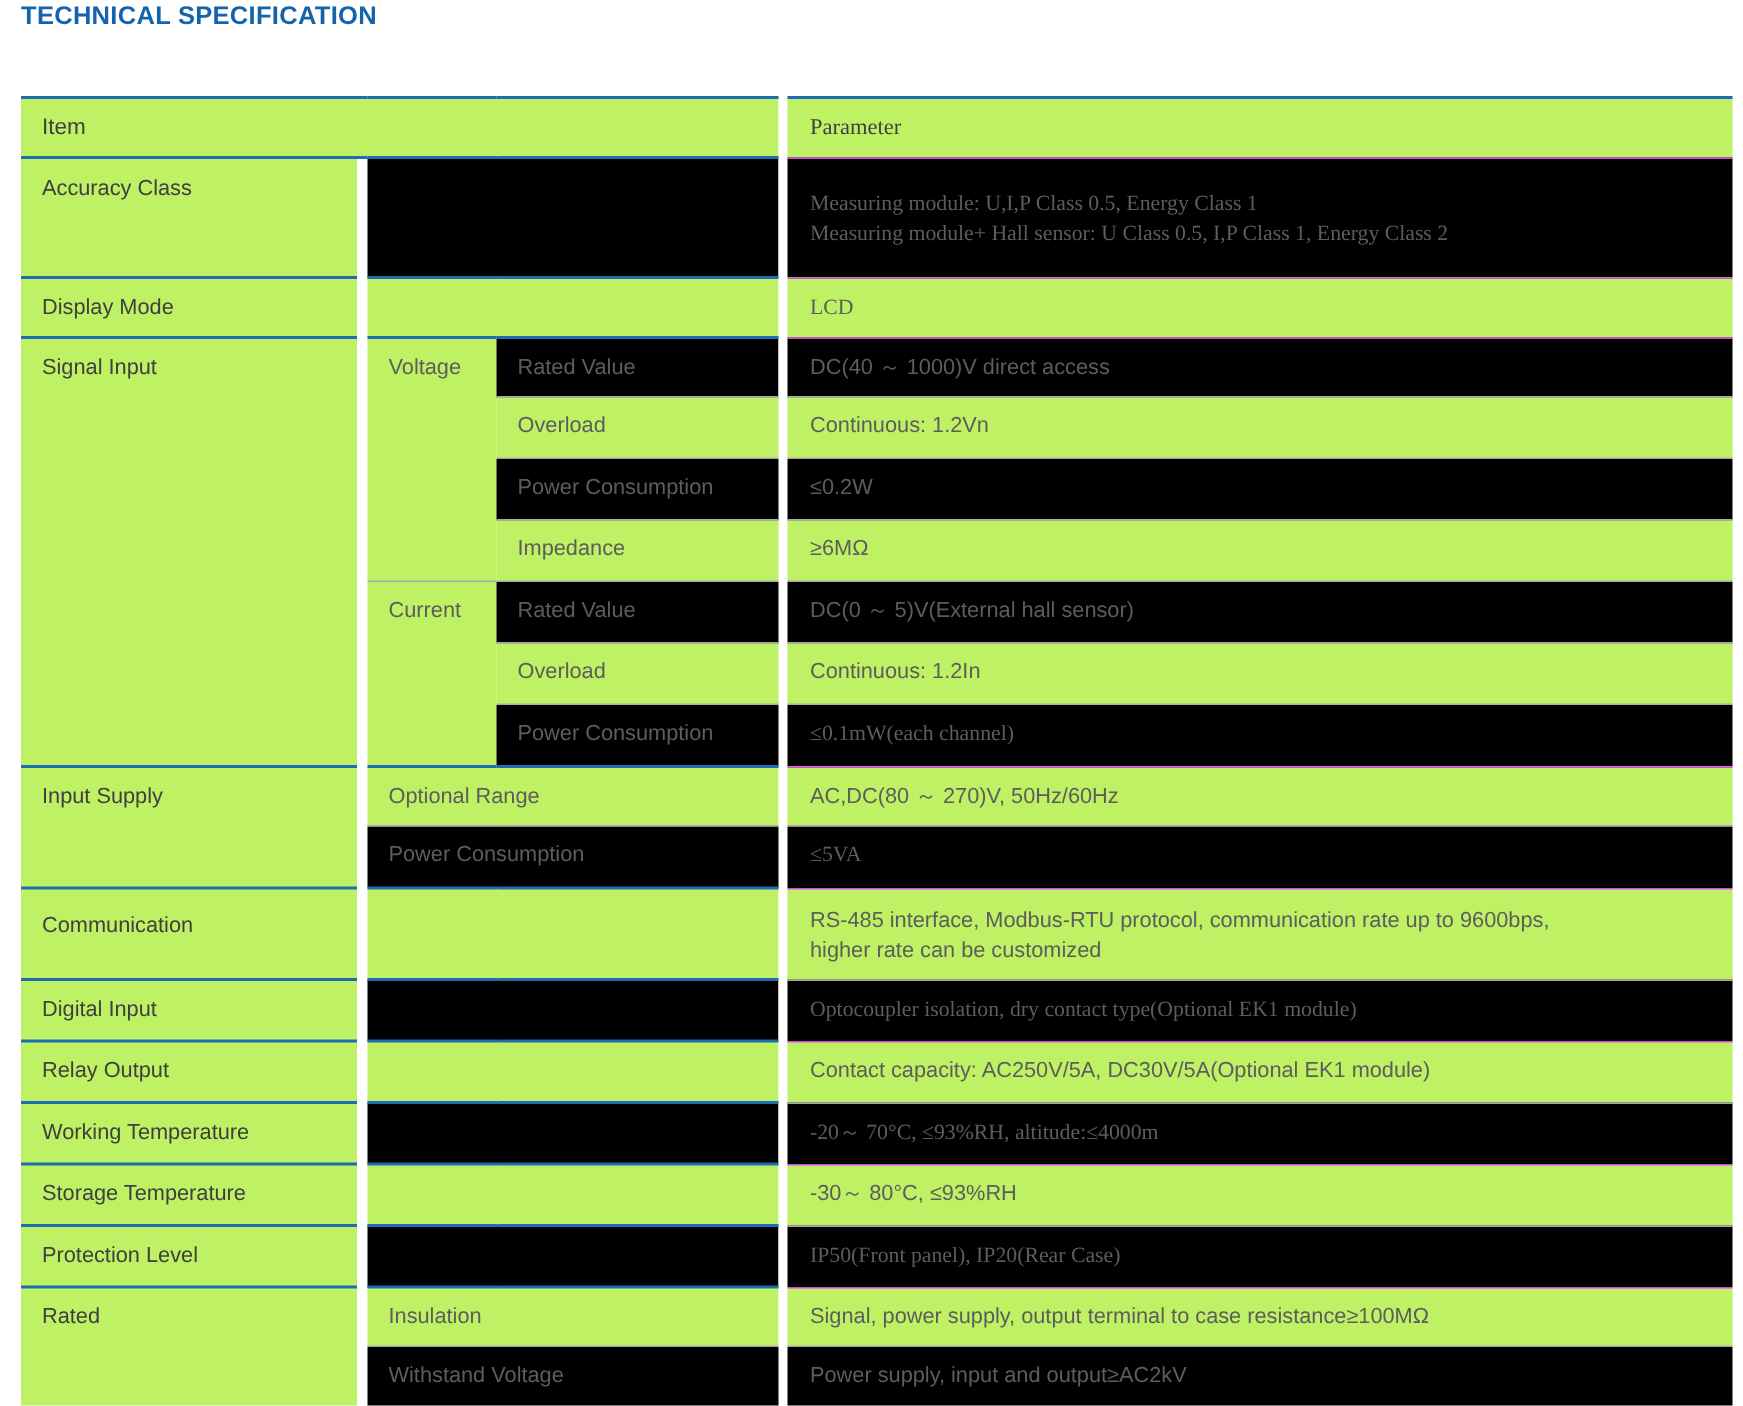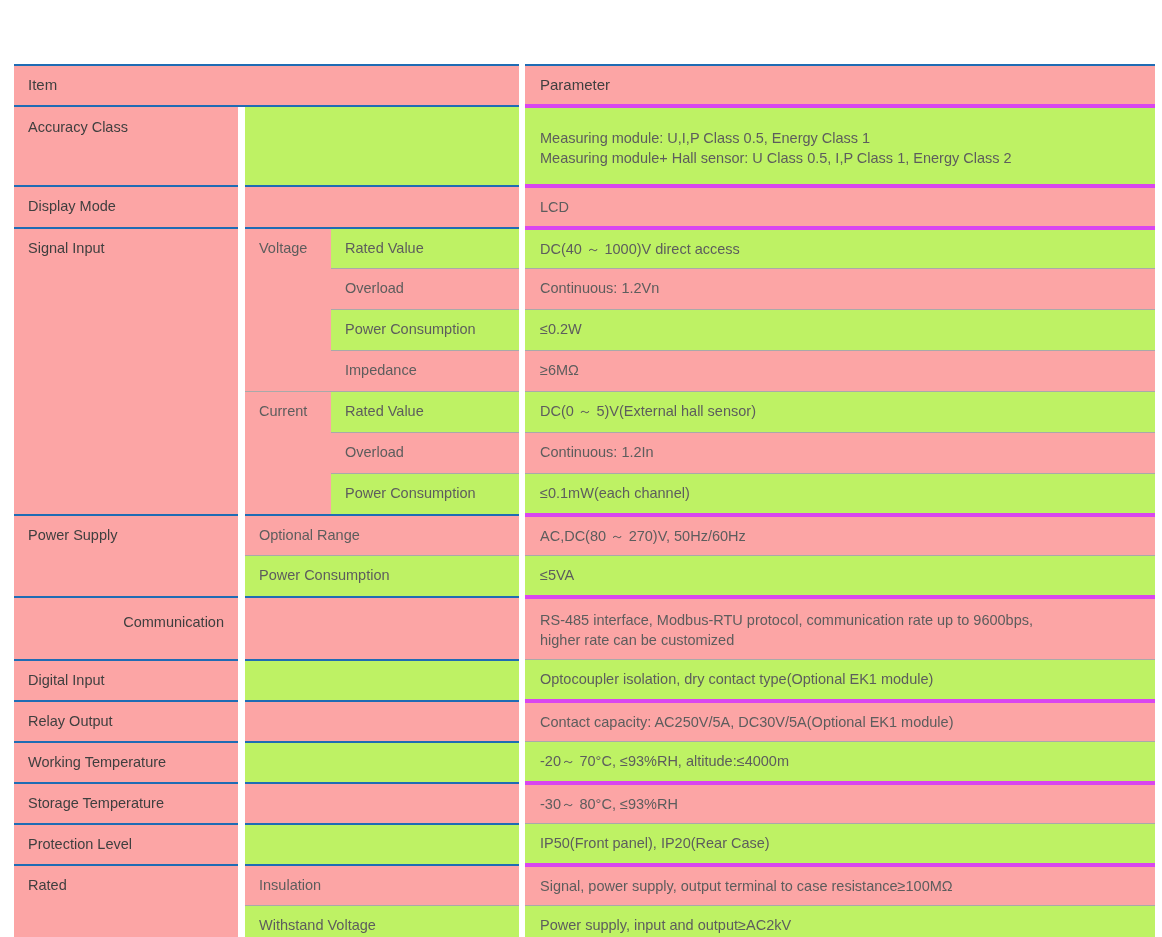--- a/index.html
+++ b/index.html
@@ -56,35 +56,36 @@
     padding-left: 14px;
   }
   .cell.param {
     padding-left: 15px;
   }
 
   
   td.gap { background: #ffffff !important; border: 0 !important; }
 
   
-  .fill-blue { background: #bef264; }
-  .fill-white { background: #fca5a5; }
+  .fill-blue { background: #000000; }
+  .fill-white { background: #bef264; }
 
   
   .bb-blue { border-bottom: 2px solid #1f6cb4; }
   .bt-blue { border-top: 2px solid #1f6cb4; }
-  .bb-grey { border-bottom: 4px solid #d946ef; }
+  .bb-grey { border-bottom: 1px solid #d946ef; font-family: Liberation Serif, serif; }
   .bt-grey { border-top: 1px solid #a9a9a9; }
   .pline { display: block; }
 </style>
 </head>
 <body>
 
 <div class="page">
 
+  <div class="page-title">TECHNICAL SPECIFICATION</div>
 
   <table class="spec-table">
     <colgroup>
       <col style="width:224px">
       <col style="width:7px">
       <col style="width:86px">
       <col style="width:188px">
       <col style="width:6px">
       <col style="width:630px">
     </colgroup>
@@ -216,21 +217,21 @@
         </td>
         <td class="bt-grey bb-grey fill-blue">
           <div class="cell param">
             <span class="pline">≤0.1mW(each channel)</span>
           </div>
         </td>
       </tr>
 
       <tr>
         <td class="bt-blue fill-white" rowspan="2" style="height:40px;">
-          <div class="cell item">Power Supply</div>
+          <div class="cell item">Input Supply</div>
         </td>
         <td class="gap" rowspan="2"></td>
         <td class="bt-blue fill-white" colspan="2">
           <div class="cell">Optional Range</div>
         </td>
         <td class="gap" rowspan="2"></td>
         <td class="bt-grey fill-white">
           <div class="cell param">
             <span class="pline">AC,DC(80 ～ 270)V, 50Hz/60Hz</span>
           </div>
@@ -243,21 +244,21 @@
         </td>
         <td class="bt-grey bb-grey fill-blue">
           <div class="cell param">
             <span class="pline">≤5VA</span>
           </div>
         </td>
       </tr>
 
       <tr>
         <td class="bt-blue bb-blue fill-white" style="height:54px;">
-          <div class="cell item" style="padding-top:14px;text-align:right;">Communication</div>
+          <div class="cell item" style="padding-top:14px;">Communication</div>
         </td>
         <td class="gap"></td>
         <td class="bt-blue bb-blue fill-white" colspan="2">
           <div class="cell"></div>
         </td>
         <td class="gap"></td>
         <td class="fill-white">
           <div class="cell param" style="padding-top:11px;">
             <span class="pline">RS-485 interface, Modbus-RTU protocol, communication rate up to 9600bps,</span>
             <span class="pline">higher rate can be customized</span>

